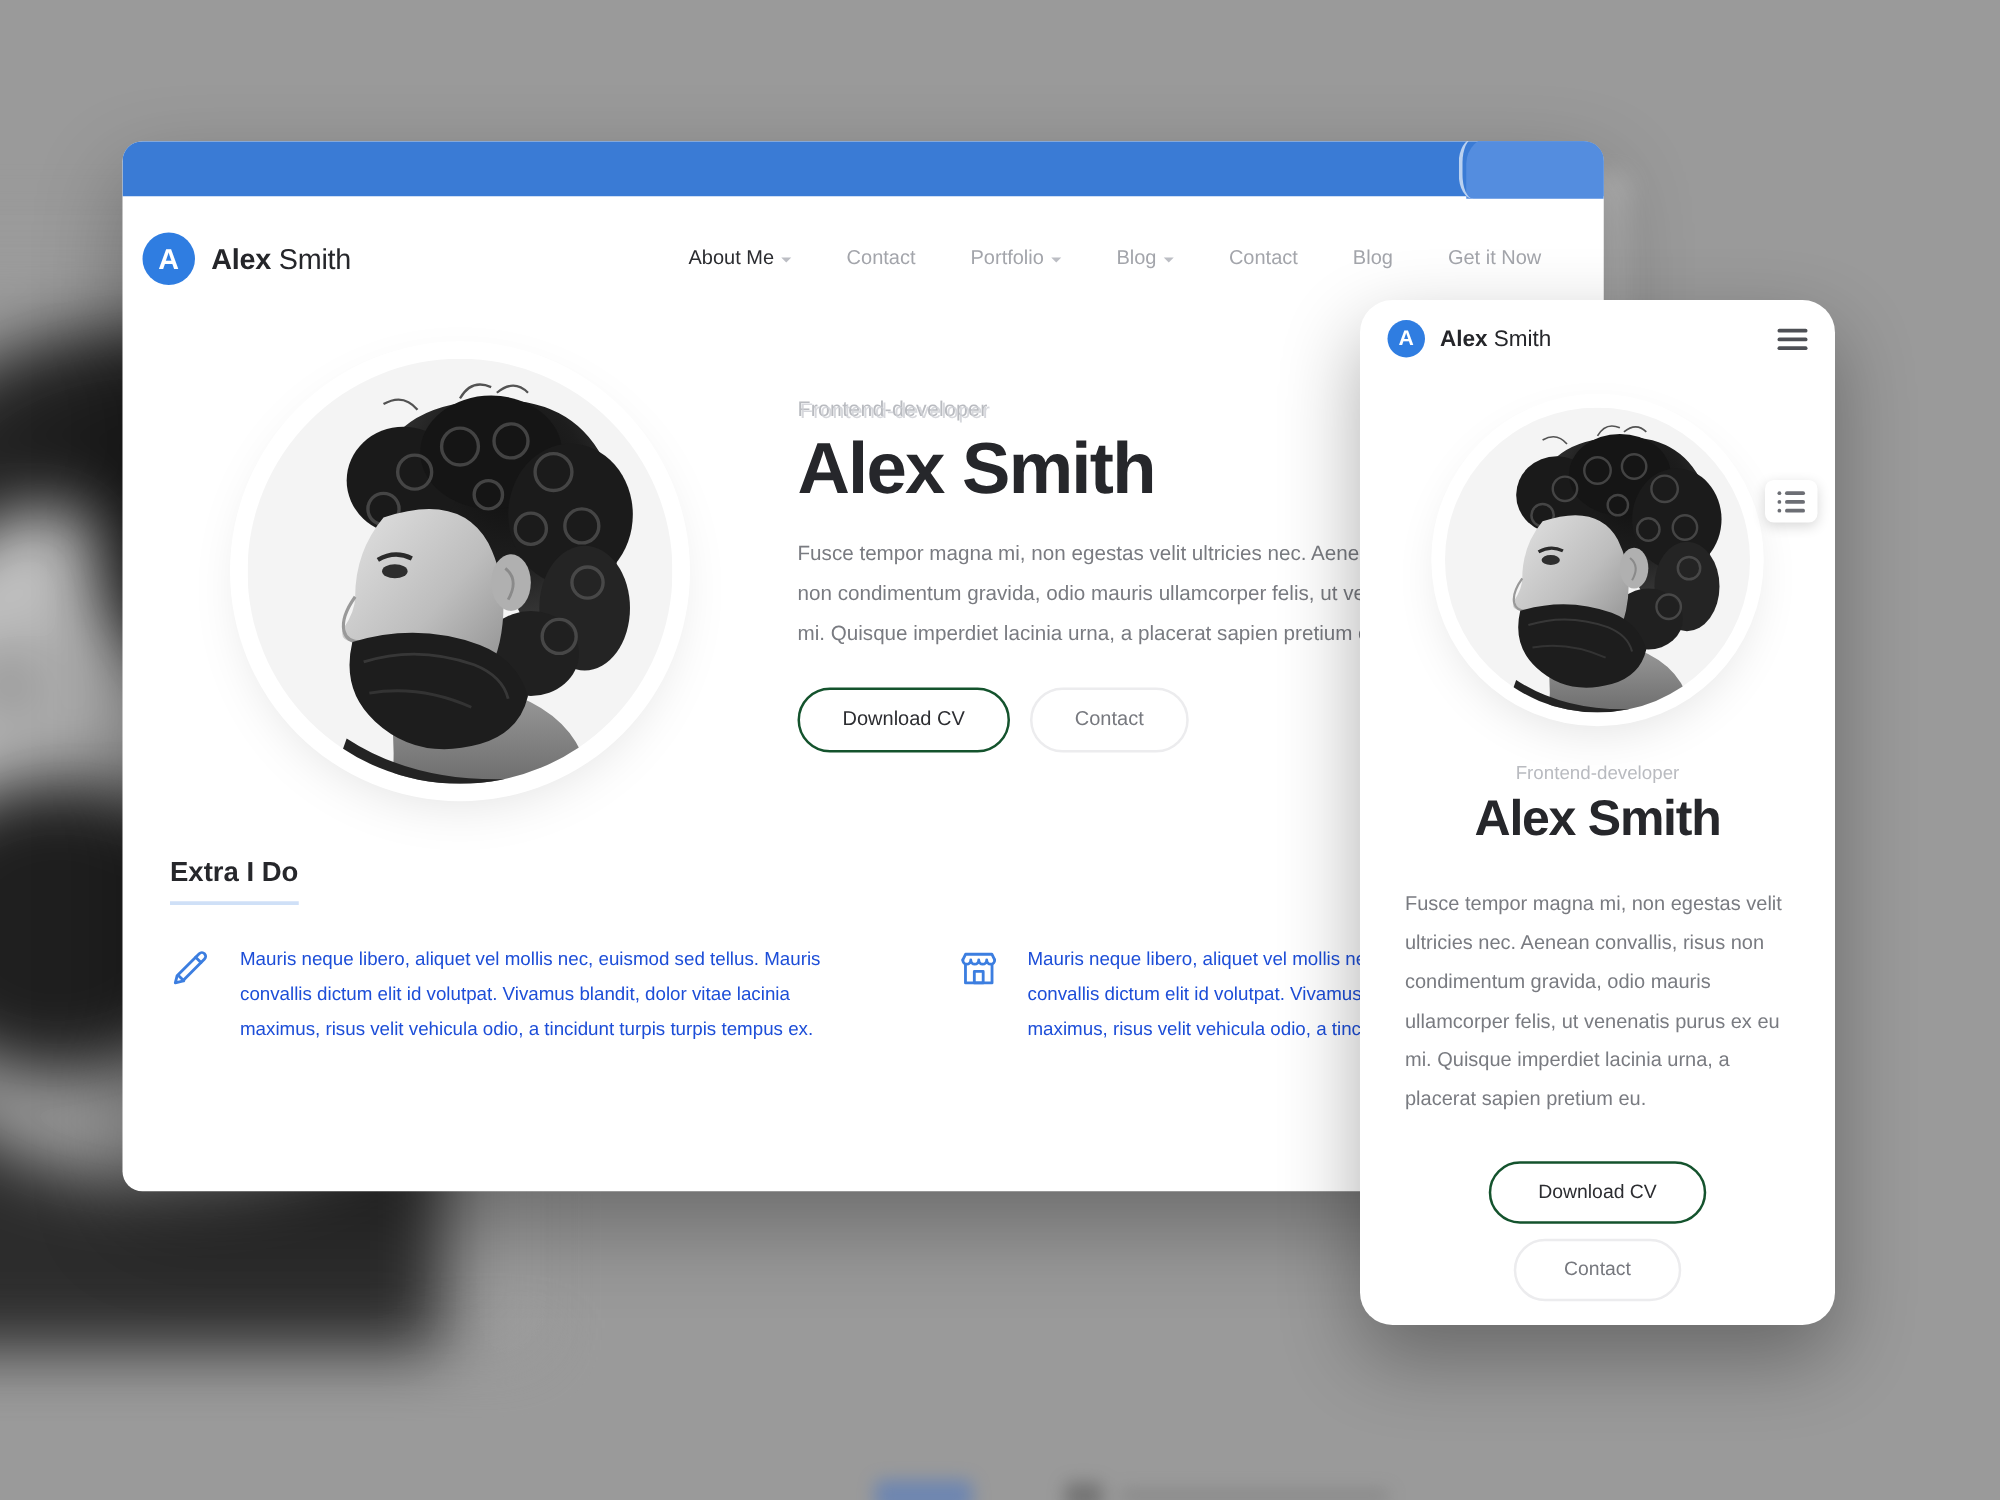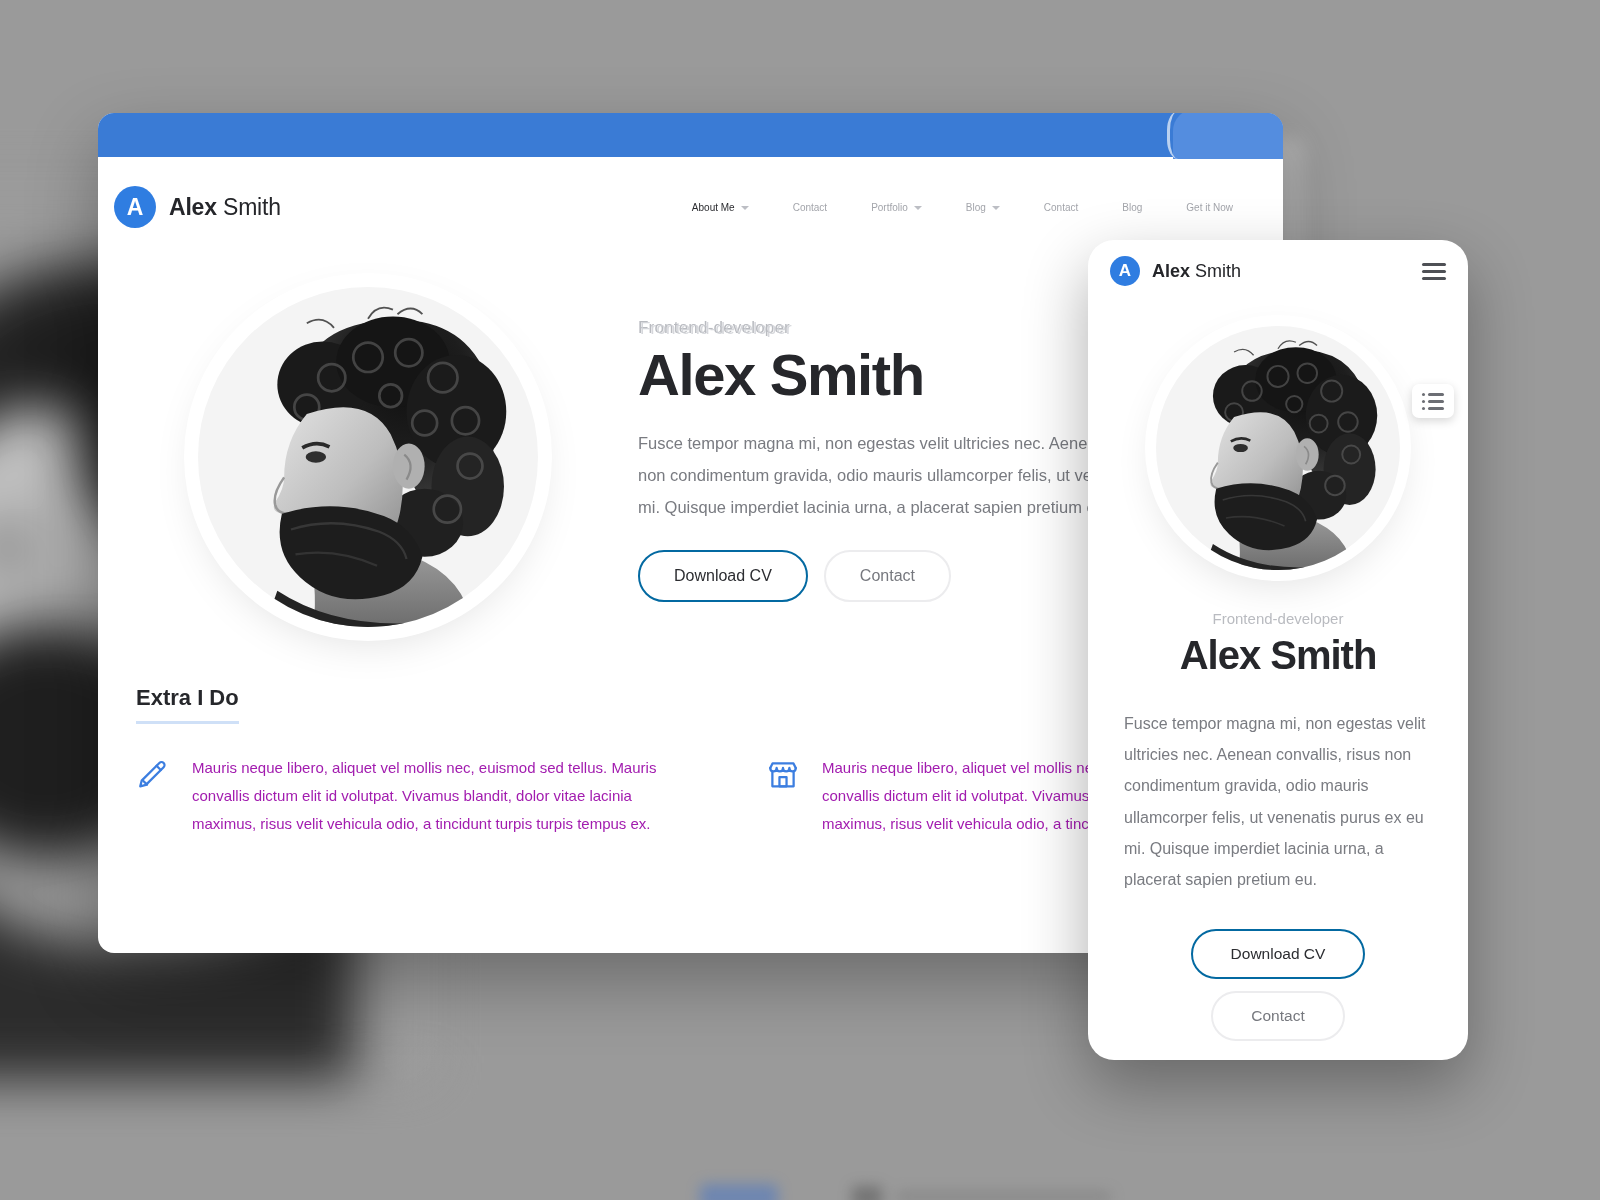--- a/index.html
+++ b/index.html
@@ -121,21 +121,21 @@
   .main-nav {
     margin-left: auto;
     display: flex;
     align-items: center;
     gap: 0;
   }
   .nav-item {
     display: inline-flex;
     align-items: center;
     gap: 6px;
-    font-size: 10px;
+    font-size: 16px;
     color: #a3a5ab;
     padding: 10px 22px;
     white-space: nowrap;
     cursor: pointer;
     text-align: right;
   }
   .nav-item.active { color: #2b2c30; }
   .nav-item .caret {
     width: 0; height: 0;
     border-left: 4px solid transparent;
@@ -196,36 +196,36 @@
   }
   .hero-btns { display: flex; gap: 16px; }
   .btn {
     font-size: 16px;
     padding: 15px 34px;
     border-radius: 30px;
     background: #fff;
     cursor: pointer;
     white-space: nowrap;
   }
-  .btn-primary { border: 2px solid #0369a1; color: #2c2d31; font-weight: 500; }
+  .btn-primary { border: 2px solid #14532d; color: #2c2d31; font-weight: 500; }
   .btn-secondary { border: 2px solid #ececee; color: #76787e; }
 
   
   .whatido { padding: 58px 0 0 38px; }
   .whatido-title {
     font-size: 22px; font-weight: 700; color: #26272b;
     display: inline-block; padding-bottom: 10px;
     border-bottom: 3px solid #cfe0f7;
   }
   .services { display: flex; gap: 70px; margin-top: 30px; }
   .service { display: flex; gap: 18px; width: 560px; flex: none; }
   .svc-icon { width: 38px; flex: none; padding-top: 4px; color: #3c7ee0; }
   .svc-icon svg { width: 34px; height: 34px; display: block; }
   .svc-title { font-size: 17px; font-weight: 700; color: #26272b; margin-bottom: 10px; }
-  .svc-desc { font-size: 15px; line-height: 1.85; color: #a21caf; }
+  .svc-desc { font-size: 15px; line-height: 1.85; color: #1d4ed8; }
 
   
   .mobile-frame {
     position: absolute;
     left: 1088px;
     top: 240px;
     width: 380px;
     height: 820px;
     background: #ffffff;
     border-radius: 26px;

